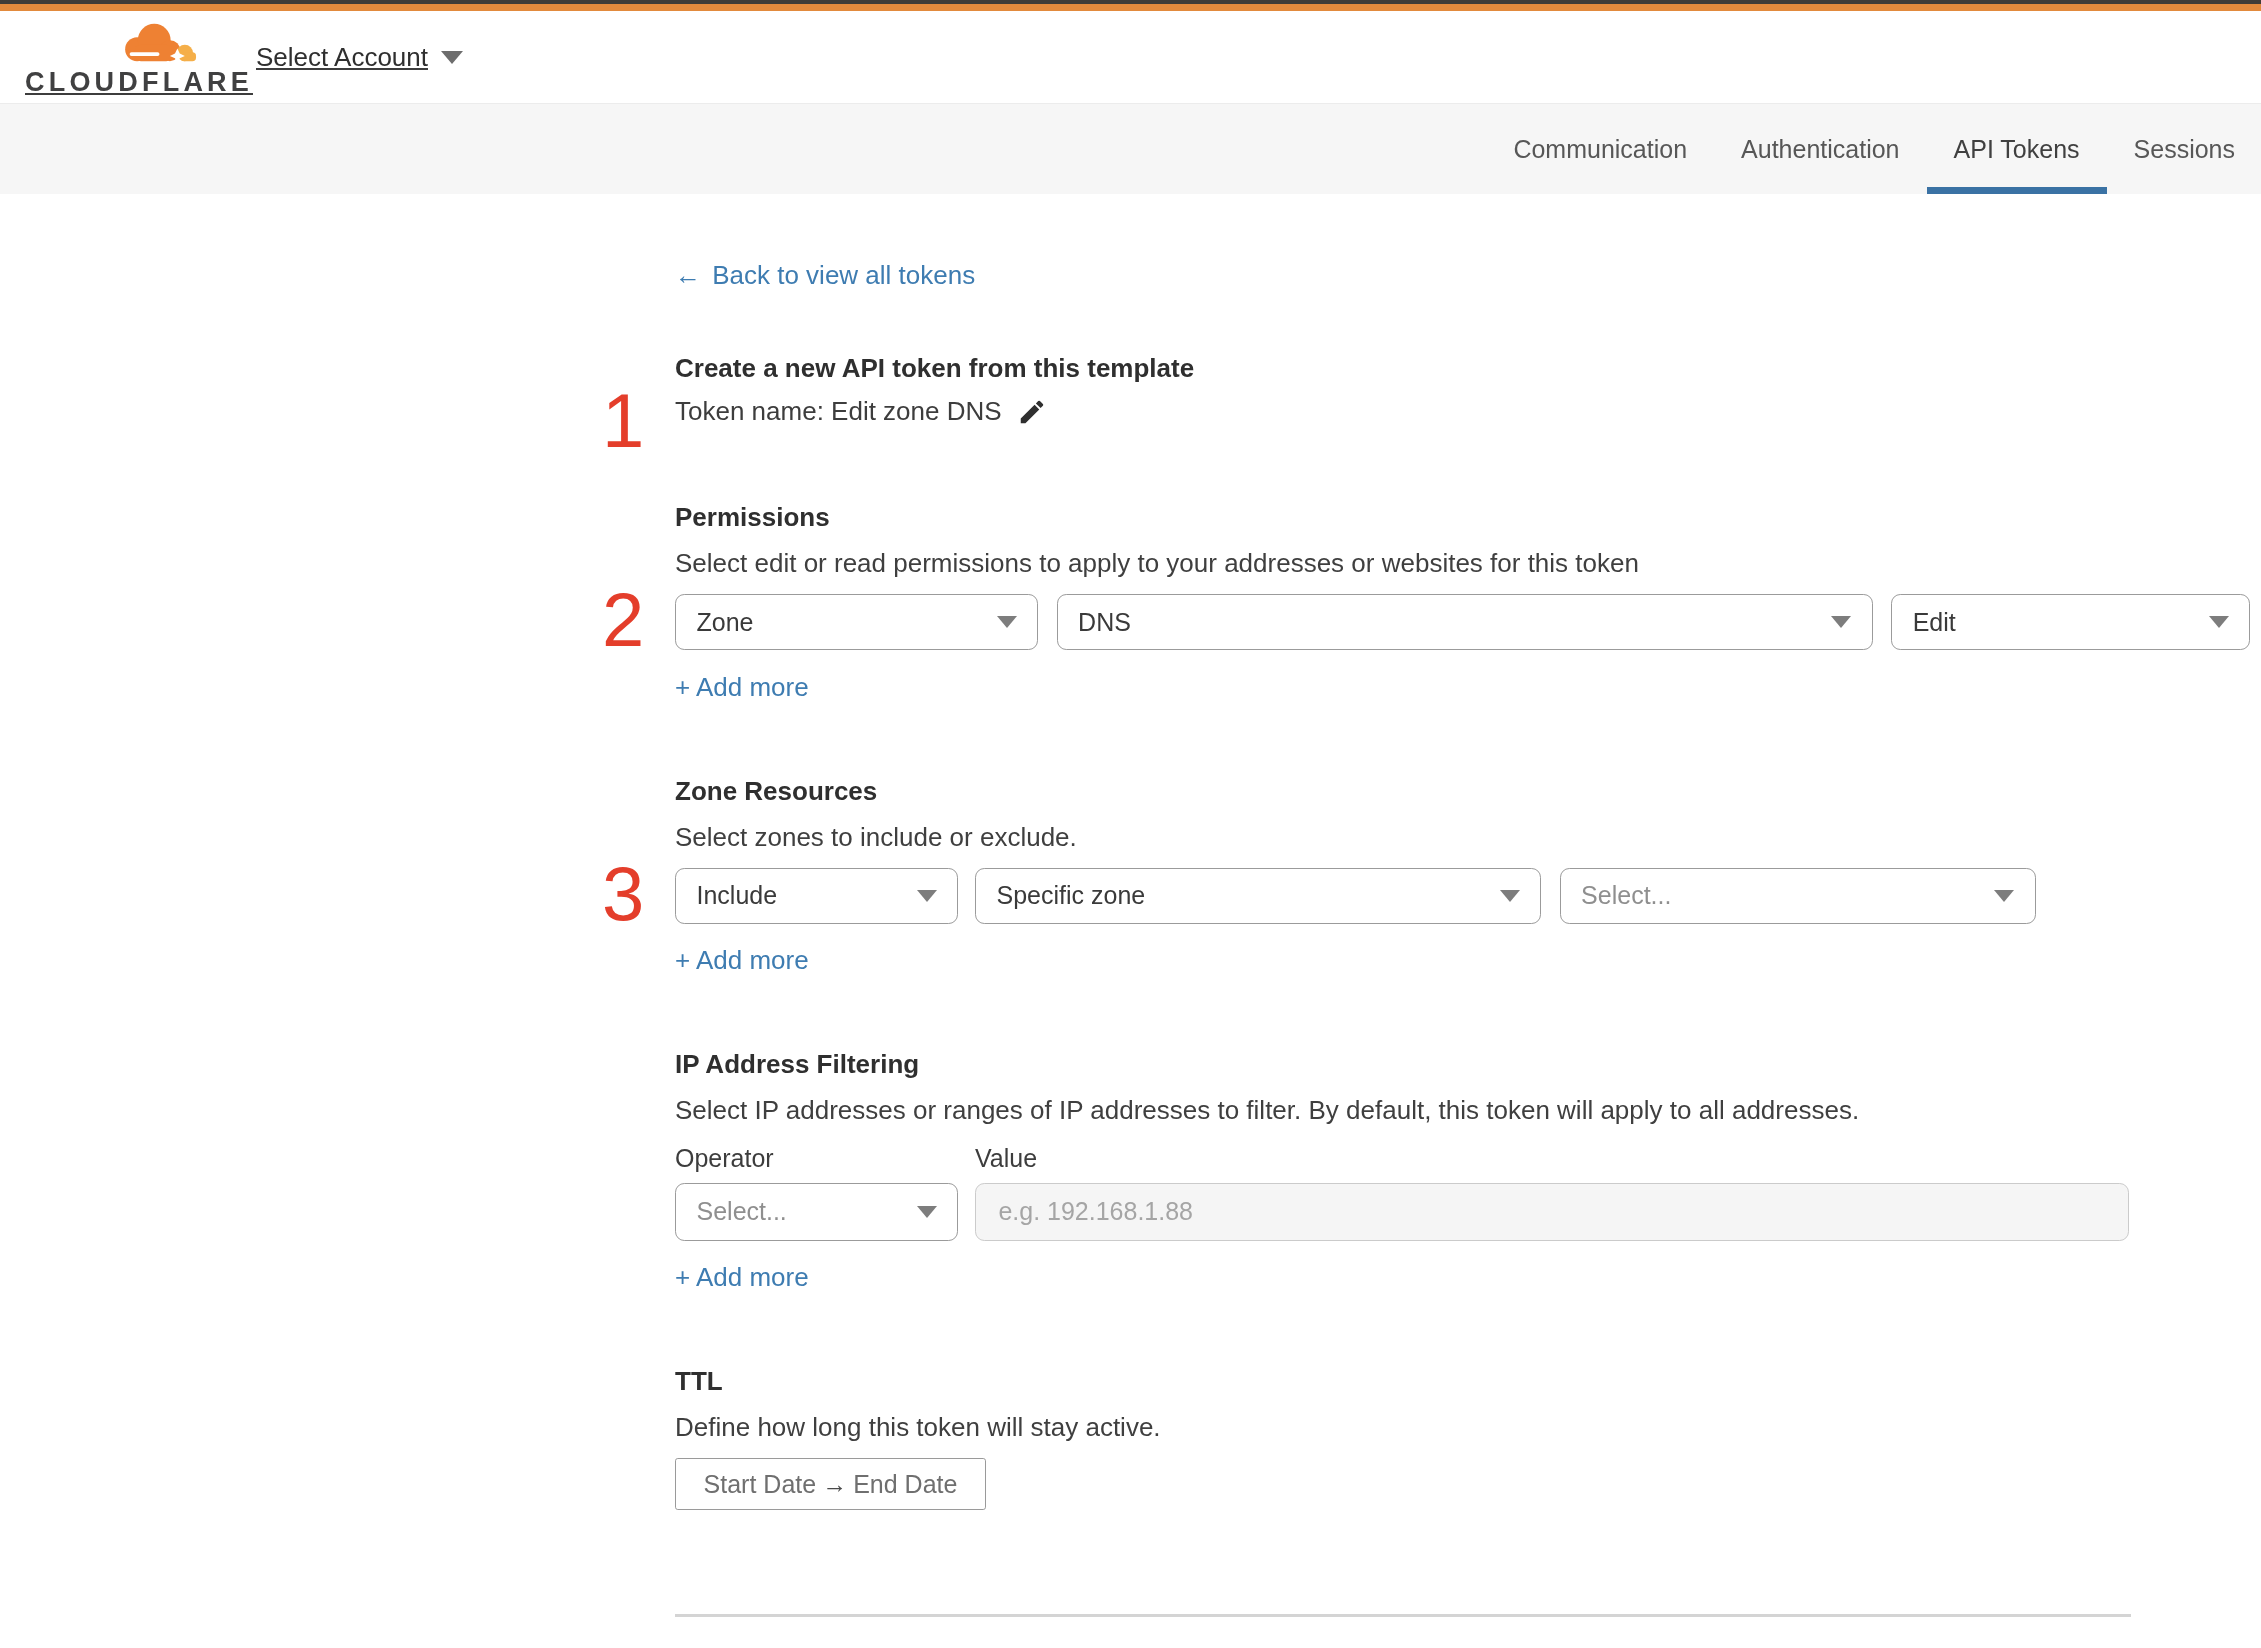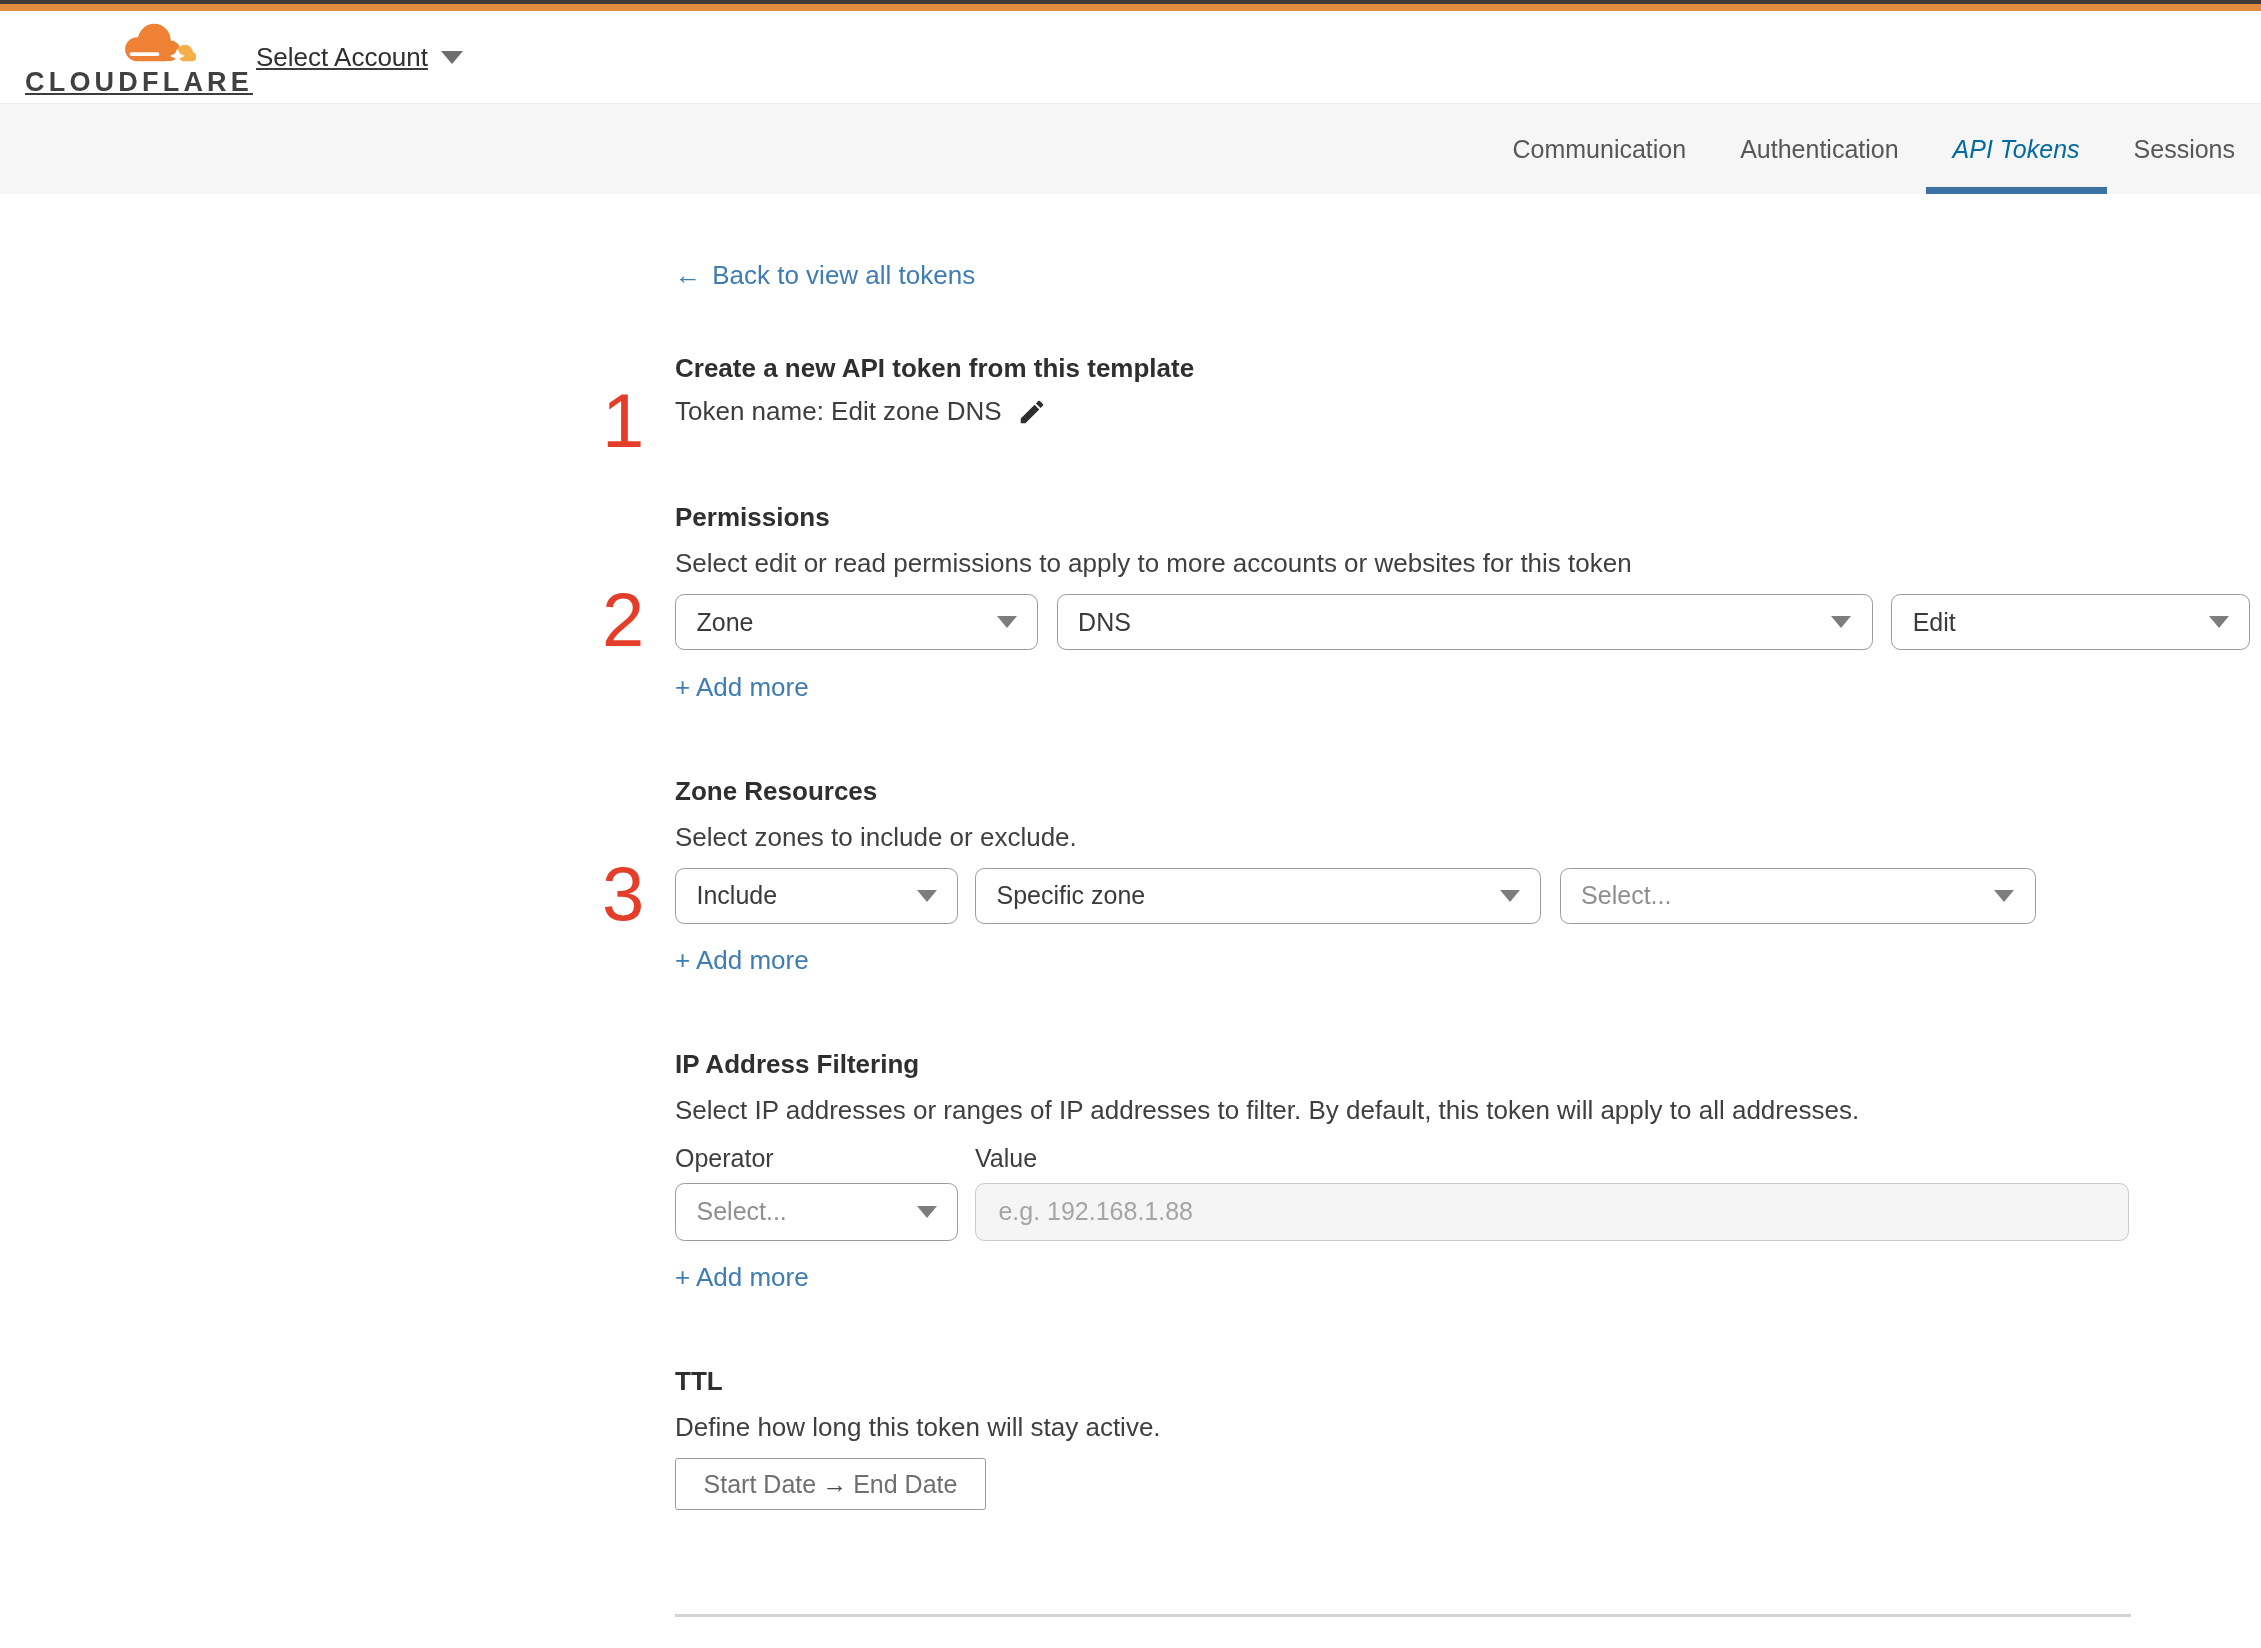--- a/index.html
+++ b/index.html
@@ -40,21 +40,21 @@
     border-top:13px solid #6d6d6d;
   }
   
   .tabbar{
     height:90px;background:#f6f6f6;display:flex;align-items:stretch;justify-content:flex-end;
   }
   .tab{
     position:relative;display:flex;align-items:center;padding:0 27px;
     font-size:25px;color:#575757;cursor:pointer;white-space:nowrap;
   }
-  .tab.active{color:#0369a1;font-style:italic;}
+  .tab.active{color:#404040;}
   .tab.active::after{
     content:'';position:absolute;left:0;right:0;bottom:0;height:7.5px;background:var(--tab-underline);
   }
   
   .content{width:1456px;margin-left:675px;padding-top:65px;position:relative;}
   .back-link{
     display:inline-flex;align-items:center;gap:11.2px;color:var(--link-blue);
     font-size:26px;cursor:pointer;line-height:32px;
   }
   .section{position:relative;}
@@ -162,21 +162,21 @@
         <svg viewBox="0 0 24 24">
             <path d="M3 17.25V21h3.75L17.81 9.94l-3.75-3.75L3 17.25zM20.71 7.04c.39-.39.39-1.02 0-1.41l-2.34-2.34a.9959.9959 0 0 0-1.41 0l-1.83 1.83 3.75 3.75 1.83-1.83z"></path>
           </svg>
       </span>
     </div>
   </div>
 
   <div class="section s-block">
     <span class="step-num">2</span>
     <div class="sec-title">Permissions</div>
-    <div class="sec-desc">Select edit or read permissions to apply to more accounts or websites for this token</div>
+    <div class="sec-desc">Select edit or read permissions to apply to your addresses or websites for this token</div>
     <div class="row">
       <div class="dd" style="width:363px">
         <span class="dd-val">Zone</span>
         <span class="caret"></span>
       </div>
       <div class="gap20"></div>
       <div class="dd" style="width:816px">
         <span class="dd-val">DNS</span>
         <span class="caret"></span>
       </div>

